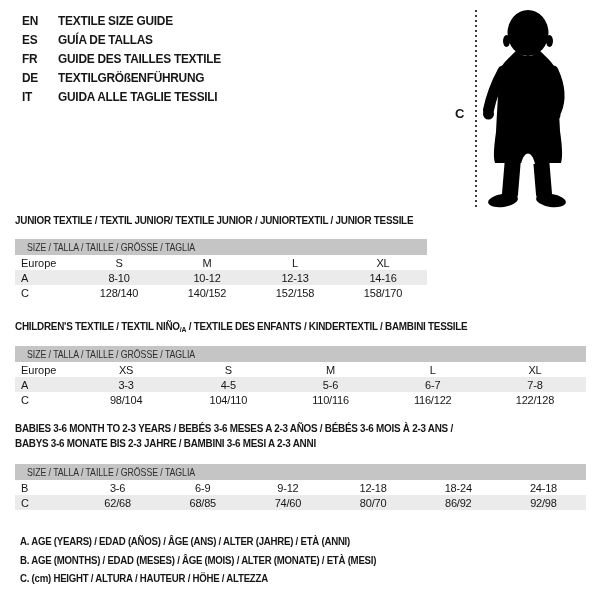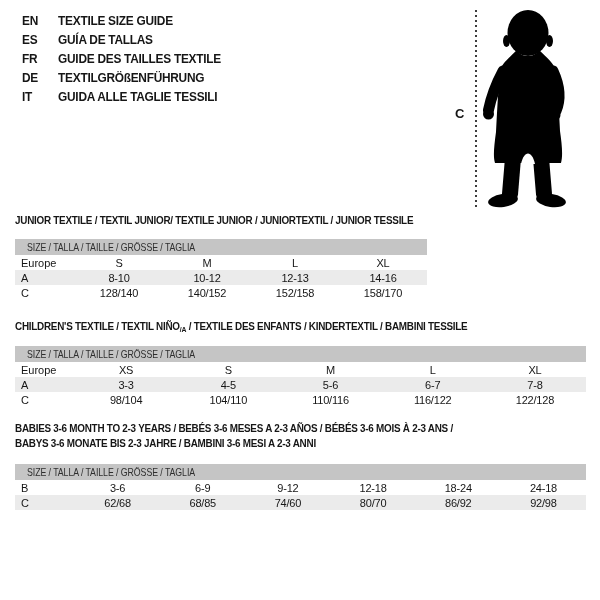--- a/index.html
+++ b/index.html
@@ -180,14 +180,19 @@
           <span class="tcell">62/68</span>
           <span class="tcell">68/85</span>
           <span class="tcell">74/60</span>
           <span class="tcell">80/70</span>
           <span class="tcell">86/92</span>
           <span class="tcell">92/98</span>
         </div>
       </div>
   </div>
 
+  <div class="notes">
+    <div class="note">A. AGE (YEARS) / EDAD (AÑOS) / ÂGE (ANS) / ALTER (JAHRE) / ETÀ (ANNI)</div>
+    <div class="note">B. AGE (MONTHS) / EDAD (MESES) / ÂGE (MOIS) / ALTER (MONATE) / ETÀ (MESI)</div>
+    <div class="note">C. (cm) HEIGHT / ALTURA / HAUTEUR / HÖHE / ALTEZZA</div>
+  </div>
 
 </div>
 
 </body></html>

